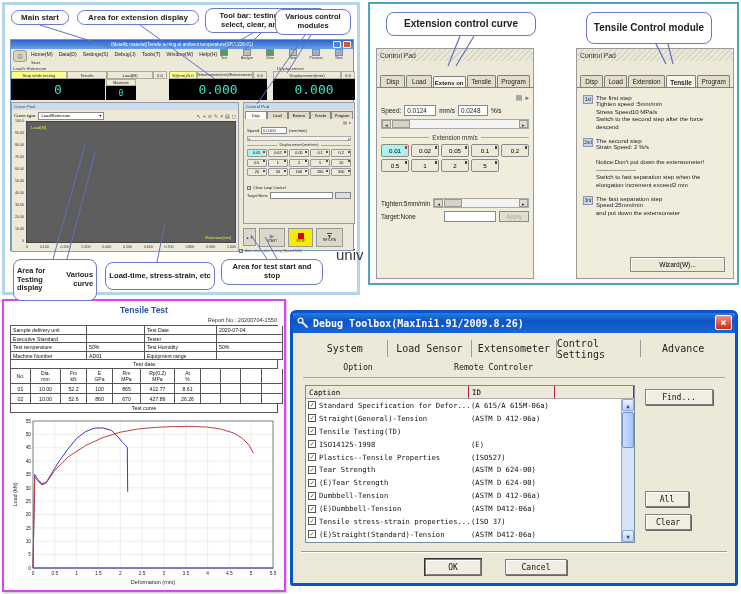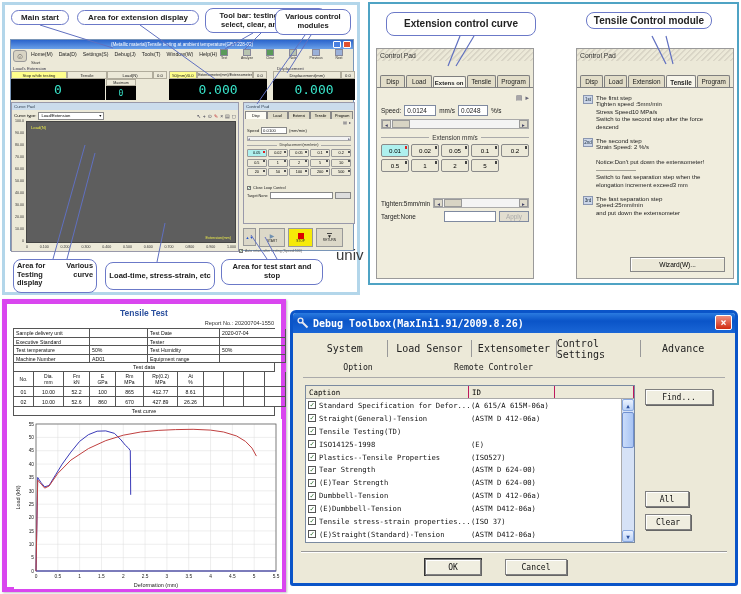--- a/index.html
+++ b/index.html
@@ -100,21 +100,21 @@
   .pgrid.r1 .pb:first-child{background:#aef0ee}.pgrid.r1 .pb:first-child::after{background:#d22}
   .step{display:flex;gap:3px;margin-bottom:6px}
   .badge{width:10px;height:9px;background:#ccd6e8;border:1px solid #8a96b0;font-size:4.6px;color:#234;
          display:flex;align-items:center;justify-content:center;flex:none;margin-top:1px}
   .st-t{font-size:6.2px;color:#222}
   .st-b{font-size:6px;color:#222;white-space:pre-line;line-height:1.25}
   .wizard{position:absolute;right:8px;bottom:6px;width:95px;height:15px;background:#ece9d8;border:1px solid #888;
           box-shadow:inset 1px 1px 0 #fff;font-size:6.6px;display:flex;align-items:center;justify-content:center}
 
   
-  .report{position:absolute;left:2px;top:299px;width:284px;height:293px;background:#fff;border:5px solid #d946ef;
+  .report{position:absolute;left:2px;top:299px;width:284px;height:293px;background:#fff;border:2px solid #d946ef;
           box-shadow:1px 1px 2px rgba(0,0,0,.25);font-size:5.2px;color:#111}
   .rtitle{text-align:center;margin-top:4px;font-size:8.5px;font-weight:bold;color:#2a4f9e}
   .rno{text-align:right;margin:2px 7px 2px 0;font-size:5.6px;color:#333}
   .itable{margin:2px 6px 0;border-left:1px solid #555;border-top:1px solid #555}
   .irow{display:grid;grid-template-columns:76px 58px 72px 66px}
   .ic{border-right:1px solid #555;border-bottom:1px solid #555;height:8.5px;padding:1px 2px;overflow:hidden;white-space:nowrap}
   .sechead{border-right:1px solid #555;border-bottom:1px solid #555;height:9px;display:flex;align-items:center;justify-content:center;font-size:5.4px}
   .drow{display:grid;grid-template-columns:20px 30px 26px 26px 28px 34px 26px 20px 20px 21px 21px}
   .dc{border-right:1px solid #555;border-bottom:1px solid #555;display:flex;align-items:center;justify-content:center;
       height:10px;overflow:hidden;text-align:center}
@@ -364,41 +364,41 @@
           <span style="font-size:5px;border-top:1px solid #444;line-height:4px">▼</span>
           <span>RETURN</span>
         </span>
       </div>
       <div class="autolab">
         <span class="ck" style="visibility:visible;background:#eee"></span>
         <span>Auto return after testing (Speed:500)</span>
       </div>
     </div>
 
-    <div class="co" style="left:8px;top:254px;width:84px;height:34px;font-size:7.4px;justify-content:space-between;align-items:flex-start;text-align:left">
+    <div class="co" style="left:8px;top:254px;width:84px;height:42px;font-size:7.4px;justify-content:space-between;align-items:center;text-align:left">
       <span style="width:46%">Area for Testing display</span>
       <span style="width:50%;text-align:right">Various curve</span>
     </div>
     <div class="co" style="left:100px;top:257px;width:110px;height:28px;font-size:7.6px">Load-time, stress-strain, etc</div>
     <div class="co" style="left:216px;top:254px;width:102px;height:26px;font-size:7.6px">Area for test start and stop</div>
   </section>
 
   <div class="watermark">univ</div>
 
   <section class="panelB">
     <svg class="lines" width="367" height="279">
       <g stroke="#6070c0" stroke-width="1.2" fill="none">
         <line x1="90" y1="32" x2="78" y2="62"></line>
         <line x1="104" y1="32" x2="86" y2="62"></line>
         <line x1="282" y1="32" x2="296" y2="60"></line>
         <line x1="296" y1="32" x2="303" y2="60"></line>
       </g>
     </svg>
     <div class="co" style="left:16px;top:8px;width:150px;height:24px;font-size:10px">Extension control curve</div>
-    <div class="co" style="left:216px;top:8px;width:126px;height:17px;font-size:10px">Tensile Control module</div>
+    <div class="co" style="left:216px;top:8px;width:126px;height:32px;font-size:10px">Tensile Control module</div>
 
     <div class="pad" style="left:6px">
       <div class="padcap">Control Pad</div>
       <div class="ptabs">
         <span class="ptab" style="width:26px">Disp</span>
         <span class="ptab" style="width:26px">Load</span>
         <span class="ptab sel" style="width:34px;font-size:6px">Extens on</span>
         <span class="ptab" style="width:30px">Tensile</span>
         <span class="ptab" style="width:34px">Program</span>
       </div>

